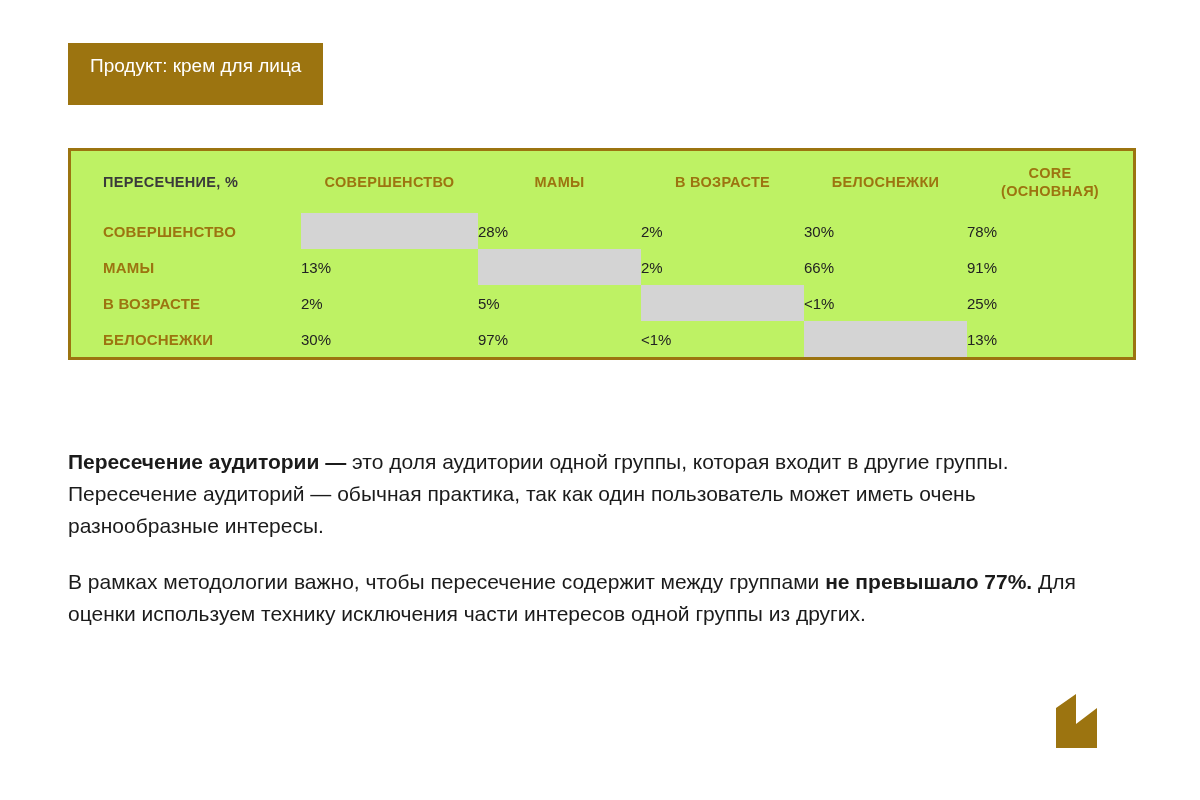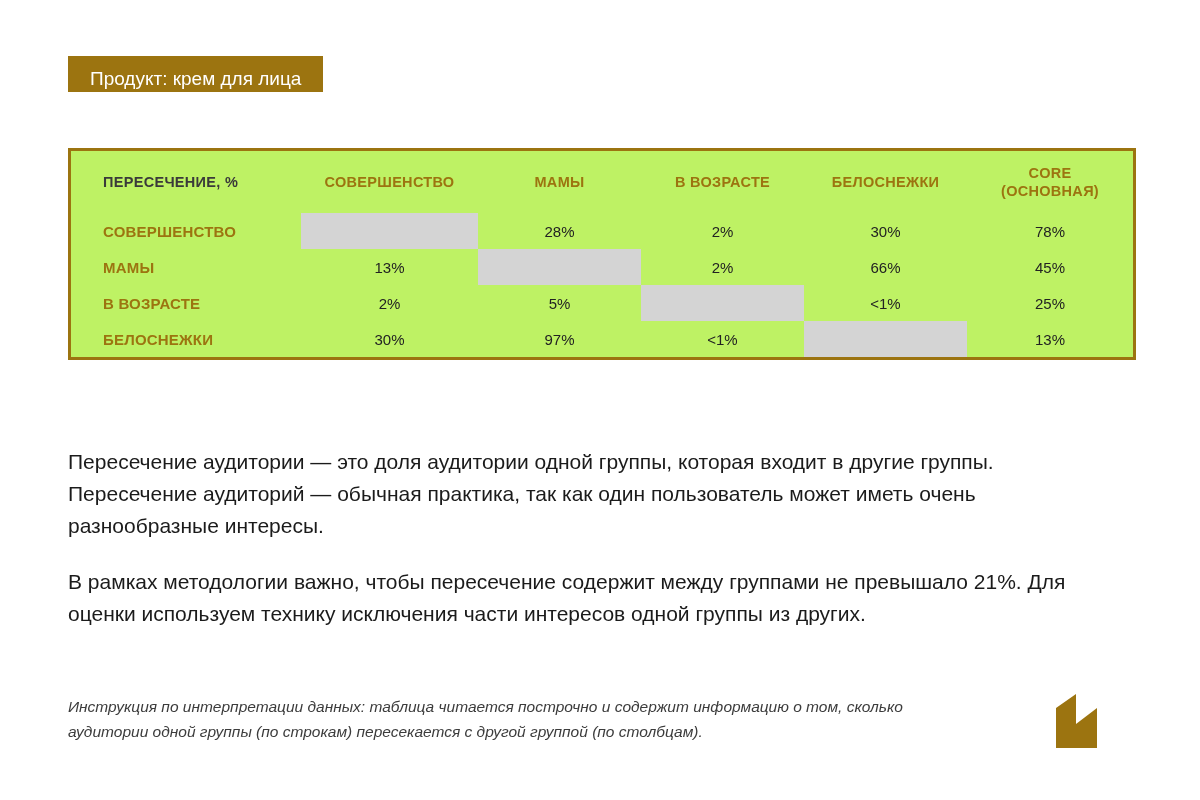--- a/index.html
+++ b/index.html
@@ -41,21 +41,21 @@
     color: #9c7410;
     margin: 0;
     text-transform: uppercase;
     white-space: nowrap;
   }
   .product-badge {
     background: #9c7410;
     color: #ffffff;
     font-size: 19px;
     line-height: 1;
-    padding: 13px 22px 4px 22px;
+    padding: 13px 22px 30px 22px;
     white-space: nowrap;
     font-weight: normal;
   }
   
   .table-wrap {
     position: absolute;
     top: 148px;
     left: 68px;
     width: 1068px;
     border: 3px solid #9c7410;
@@ -92,21 +92,20 @@
     color: #3a3a3a;
     font-size: 14.5px;
   }
   thead th .two-line {
     display: block;
     line-height: 18px;
   }
   tbody td {
     height: 36px;
     font-size: 15px;
-    text-align: center;
     color: #222222;
     border-bottom: 1px solid #d9d9d9;
     border-right: 1px solid #d9d9d9;
     box-sizing: border-box;
   }
   tbody tr:last-child td { border-bottom: none; }
   tbody td:last-child { border-right: none; }
   tbody td.rowhead {
     text-align: left;
     padding-left: 32px;
@@ -132,21 +131,21 @@
     left: 68px;
     top: 446px;
     width: 1020px;
   }
   .para {
     font-size: 21px;
     line-height: 32px;
     color: #1b1b1b;
     margin: 0 0 24px 0;
   }
-  .para b { font-weight: normal; }
+  .para b { font-weight: bold; }
   .note {
     position: absolute;
     left: 68px;
     top: 694px;
     width: 900px;
     font-size: 15.5px;
     line-height: 25px;
     font-style: italic;
     color: #3c3c3c;
   }
@@ -200,21 +199,21 @@
           <td>2%</td>
           <td>30%</td>
           <td>78%</td>
         </tr>
         <tr>
           <td class="rowhead">МАМЫ</td>
           <td>13%</td>
           <td class="diag"></td>
           <td>2%</td>
           <td>66%</td>
-          <td>45%</td>
+          <td>91%</td>
         </tr>
         <tr>
           <td class="rowhead">В ВОЗРАСТЕ</td>
           <td>2%</td>
           <td>5%</td>
           <td class="diag"></td>
           <td>&lt;1%</td>
           <td>25%</td>
         </tr>
         <tr>
@@ -224,24 +223,23 @@
           <td>&lt;1%</td>
           <td class="diag"></td>
           <td>13%</td>
         </tr>
       </tbody>
     </table>
   </div>
 
   <div class="body-text">
     <p class="para"><b>Пересечение аудитории — </b><span>это доля аудитории одной группы, которая входит в другие группы. Пересечение аудиторий — обычная практика, так как один пользователь может иметь очень разнообразные интересы.</span></p>
-    <p class="para"><span>В рамках методологии важно, чтобы пересечение содержит между группами </span><b>не превышало 21%.</b><span> Для оценки используем технику исключения части интересов одной группы из других.</span></p>
-  </div>
-
-  <div class="note">Инструкция по интерпретации данных: таблица читается построчно и содержит информацию о том, сколько аудитории одной группы (по строкам) пересекается с другой группой (по столбцам).</div>
+    <p class="para"><span>В рамках методологии важно, чтобы пересечение содержит между группами </span><b>не превышало 77%.</b><span> Для оценки используем технику исключения части интересов одной группы из других.</span></p>
+  </div>
+
 
   <div class="logo">
     <svg width="78" height="54" viewBox="0 0 78 54" xmlns="http://www.w3.org/2000/svg">
       <path d="M0 54 L0 14 L20 0 L20 30 L41 14 L41 54 Z" fill="#9c7410"></path>
     </svg>
   </div>
 
 </div>
 
 </body></html>

